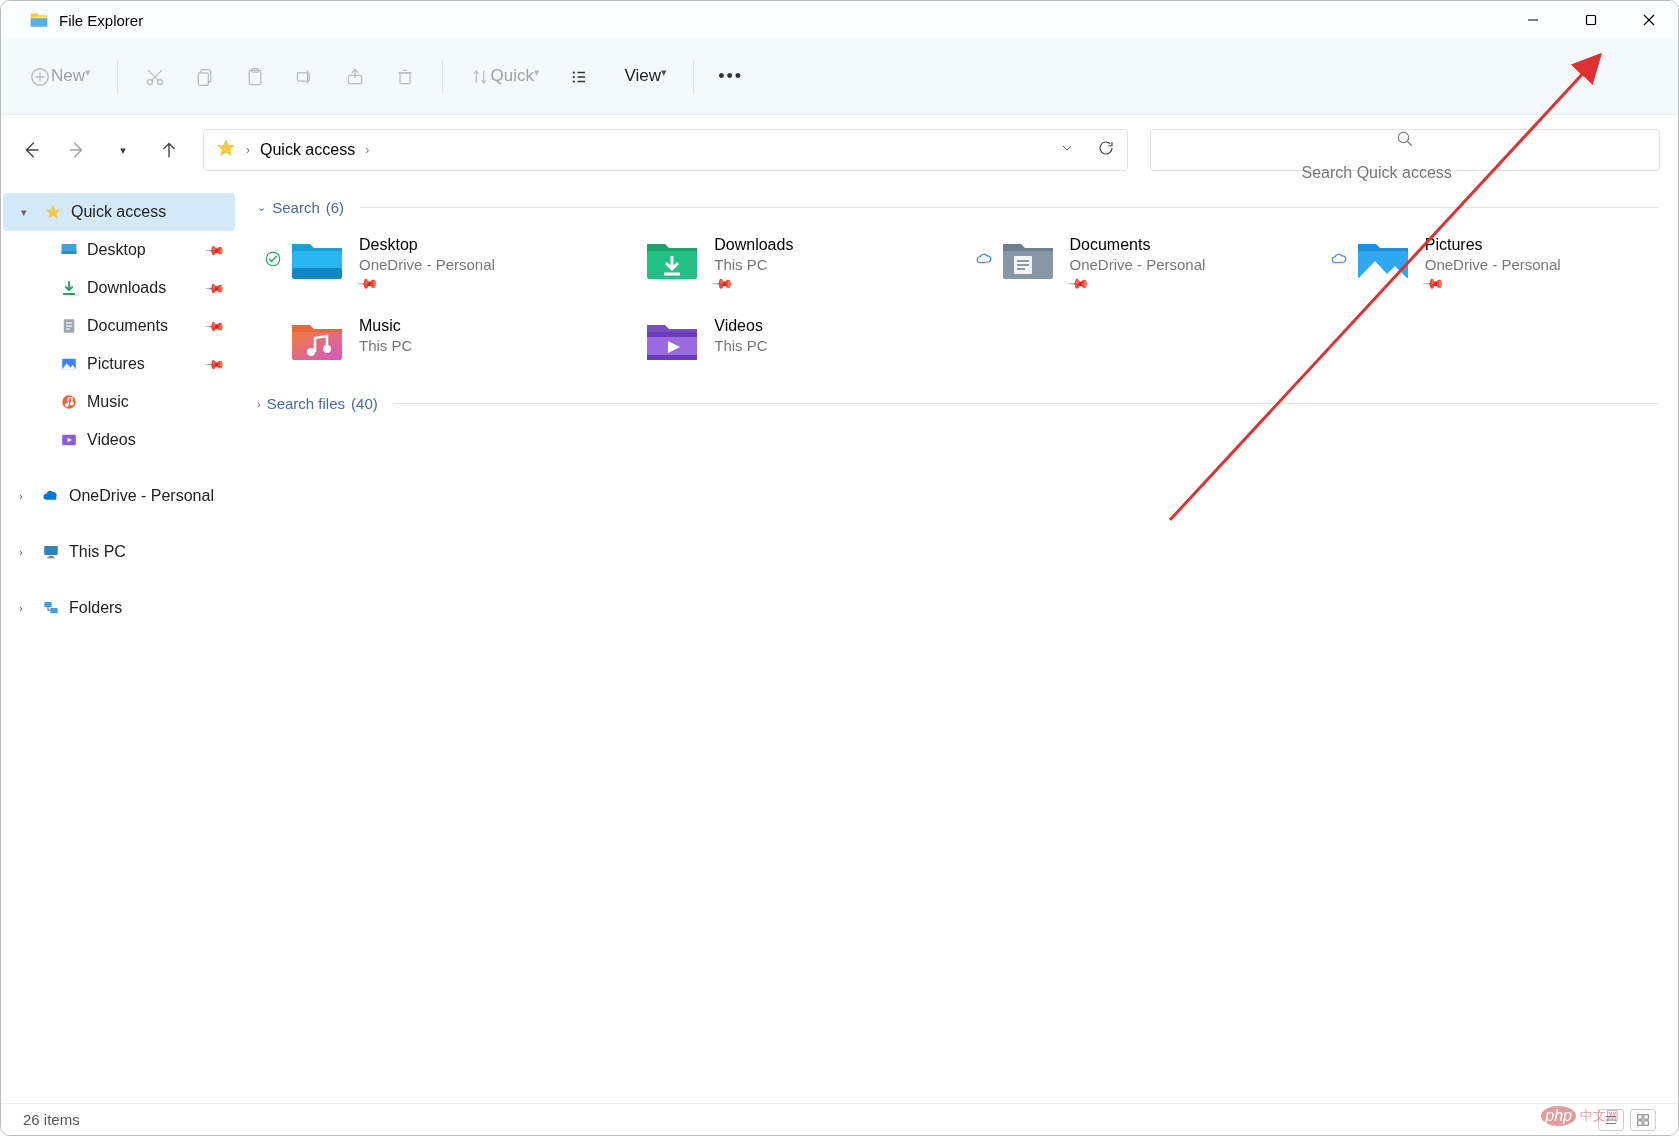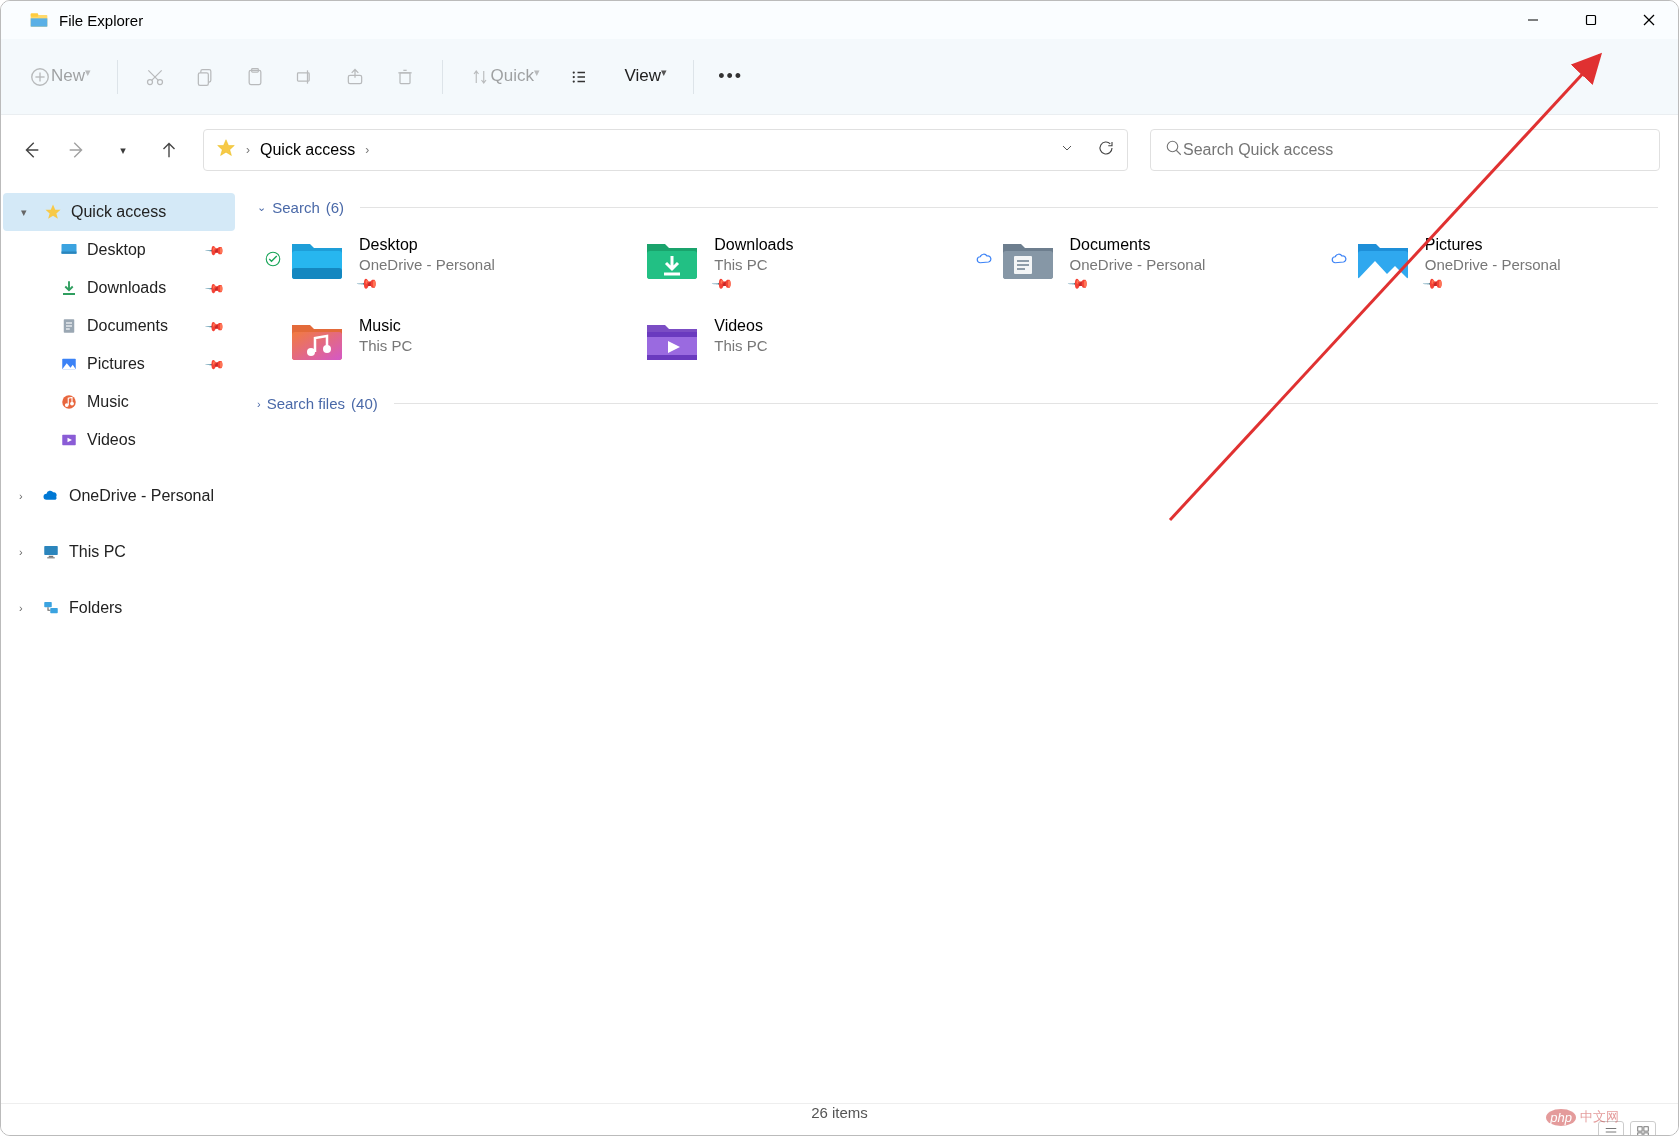--- a/index.html
+++ b/index.html
@@ -25,21 +25,21 @@
 
 .navbar { height: 70px; display: flex; align-items: center; padding: 0 18px; gap: 22px; }
 .nav-btn { width: 24px; height: 24px; display: flex; align-items: center; justify-content: center; color: #3a3a3a; }
 .address { flex: 1; height: 42px; border: 1px solid #e0e0e0; border-radius: 4px; display: flex; align-items: center; padding: 0 12px; gap: 10px; }
 .address-star { color: #f7c948; }
 .address-text { font-size: 16px; color: #000; }
 .address-caret { color: #777; font-size: 12px; }
 .address-spacer { flex: 1; }
 .address-dd { color: #555; }
 .address-refresh { color: #555; margin-left: 12px; }
-.search { width: 510px; height: 42px; border: 1px solid #e0e0e0; border-radius: 4px; display: flex; align-items: center; padding: 0 14px; gap: 0; }
+.search { width: 510px; height: 42px; border: 1px solid #e0e0e0; border-radius: 4px; display: flex; align-items: center; padding: 0 14px; gap: 12px; flex-direction: column; }
 .search input { border: none; outline: none; font-size: 16px; color: #555; flex: 1; background: transparent; }
 
 
 .body { flex: 1; display: flex; overflow: hidden; }
 
 
 .sidebar { width: 236px; padding-top: 8px; overflow-y: auto; }
 .tree-item { display: flex; align-items: center; height: 38px; padding-left: 18px; gap: 8px; font-size: 16px; color: #222; }
 .tree-item.selected { background: #d4e9f7; border-radius: 4px; margin: 0 2px; }
 .tree-item.child { padding-left: 58px; justify-content: space-between; padding-right: 14px; }
@@ -58,30 +58,30 @@
 .folder-item { display: flex; align-items: flex-start; gap: 14px; padding: 6px; }
 .folder-icon-wrap { display: flex; align-items: center; gap: 6px; }
 .sync-ind { width: 20px; display: flex; justify-content: center; color: #18a558; }
 .sync-ind.cloud { color: #3b82f6; }
 .folder-big-icon { width: 56px; height: 46px; }
 .folder-text .fname { font-size: 16px; color: #000; margin-bottom: 2px; }
 .folder-text .floc { font-size: 15px; color: #777; margin-bottom: 2px; }
 .folder-text .fpin { color: #9aa0a6; font-size: 14px; transform: rotate(45deg); display: inline-block; }
 
 
-.statusbar { height: 32px; display: flex; align-items: center; padding: 0 22px; font-size: 15px; color: #555; background: #fff; border-top: 1px solid #eee; flex-direction: column; }
+.statusbar { height: 32px; display: flex; align-items: center; padding: 0 22px; font-size: 15px; color: #555; background: #fff; border-top: 1px solid #eee; }
 .status-right { margin-left: auto; display: flex; gap: 6px; }
 .view-btn { width: 26px; height: 22px; display: flex; align-items: center; justify-content: center; border: 1px solid #ccc; border-radius: 3px; color: #666; }
 
 
 .arrow { position: absolute; pointer-events: none; z-index: 10; }
 
 
 .watermark { position: absolute; bottom: 10px; right: 60px; opacity: 0.5; font-size: 13px; color: #ca3a3a; display:flex; align-items:center; gap:4px; }
-.watermark .logo { background:#ca3a3a; color:#fff; border-radius:50%; padding:1px 4px; font-size:13px; font-style:italic; }
+.watermark .logo { background:#ca3a3a; color:#fff; border-radius:50%; padding:1px 4px; font-size:16px; font-style:italic; }
 </style>
 </head>
 <body>
 
 <div class="window">
 
   <div class="titlebar">
     <span class="titlebar-icon">
       <svg viewBox="0 0 24 24">
           <rect x="2" y="6" width="20" height="14" rx="1" fill="#ffd96a"></rect>

